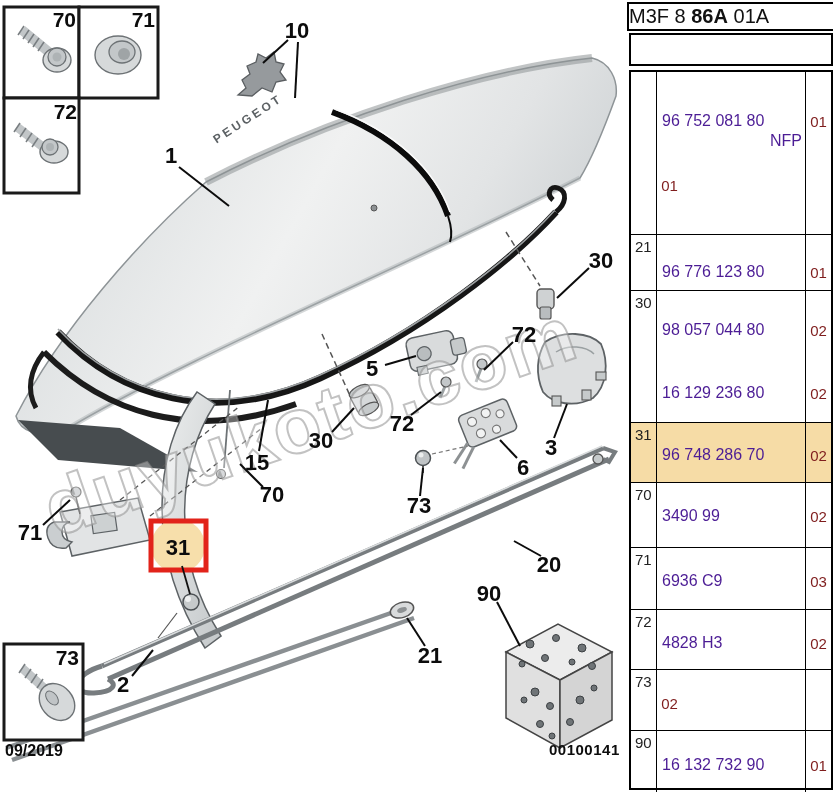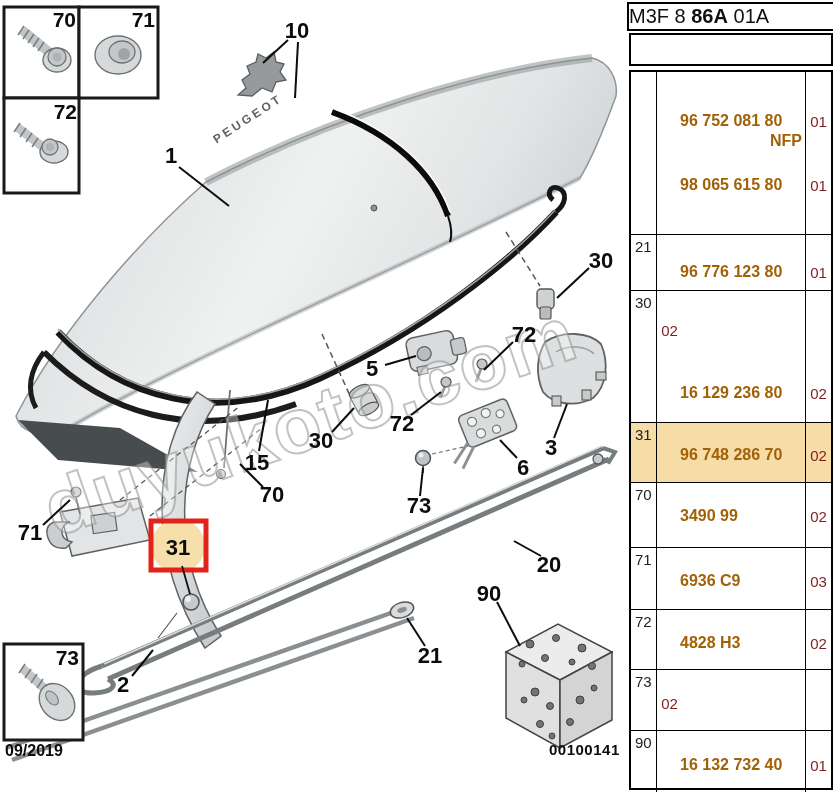--- a/index.html
+++ b/index.html
@@ -16,21 +16,21 @@
   .hdr-box b{font-weight:bold;}
   .sub-box{position:absolute;left:2px;top:33px;width:204px;height:33px;border:2px solid #000;box-sizing:border-box;}
   .ptable{position:absolute;left:2px;top:70px;width:204px;height:720px;border:2.5px solid #000;
           box-sizing:border-box;display:flex;flex-direction:column;}
   .tgroup{display:flex;position:relative;border-top:1.5px solid #000;box-sizing:border-box;flex:none;}
   .tgroup:first-child{border-top:none;}
   .tref{width:25px;flex:none;font-size:15px;color:#222;padding:3px 0 0 4px;box-sizing:border-box;}
   .tparts{flex:1;border-left:1.5px solid #000;position:relative;display:flex;flex-direction:column;box-sizing:border-box;}
   .tparts::after{content:"";position:absolute;top:0;bottom:0;right:25px;border-left:1.5px solid #000;}
   .pline{display:flex;align-items:center;height:18px;flex:none;}
-  .pnum{flex:1;font-weight:bold;font-size:16px;padding-left:5px;white-space:nowrap;color:#a16207;margin-left:18px;}
+  .pnum{flex:1;font-weight:normal;font-size:16px;padding-left:5px;white-space:nowrap;color:#4c1d95;}
   .pqty{width:25px;flex:none;text-align:center;font-size:15px;color:#7f1d1d;}
   .nfp .pnum{text-align:right;padding-right:4px;}
   .hl{background:#f6dca6;}
 </style>
 </head>
 <body>
 
 <div id="stage">
 
 <svg id="diagram-svg" width="833" height="797" viewBox="0 0 833 797">
@@ -308,40 +308,40 @@
       <div class="tparts">
         <div class="pline" style="margin-top:40px">
           <span class="pnum">96 752 081 80</span>
           <span class="pqty">01</span>
         </div>
         <div class="pline nfp" style="margin-top:2px">
           <span class="pnum">NFP</span>
           <span class="pqty"></span>
         </div>
         <div class="pline" style="margin-top:26px">
-          <span class="pnum">98 065 615 80</span>
           <span class="pqty">01</span>
         </div>
       </div>
     </div>
 
     <div class="tgroup" style="height:56px">
       <div class="tref">21</div>
       <div class="tparts">
         <div class="pline" style="margin-top:28px">
           <span class="pnum">96 776 123 80</span>
           <span class="pqty">01</span>
         </div>
       </div>
     </div>
 
     <div class="tgroup" style="height:132px">
       <div class="tref">30</div>
       <div class="tparts">
         <div class="pline" style="margin-top:30px">
+          <span class="pnum">98 057 044 80</span>
           <span class="pqty">02</span>
         </div>
         <div class="pline" style="margin-top:45px">
           <span class="pnum">16 129 236 80</span>
           <span class="pqty">02</span>
         </div>
       </div>
     </div>
 
     <div class="tgroup hl" style="height:60px">
@@ -390,21 +390,21 @@
         <div class="pline" style="margin-top:24px">
           <span class="pqty">02</span>
         </div>
       </div>
     </div>
 
     <div class="tgroup" style="height:62px">
       <div class="tref">90</div>
       <div class="tparts">
         <div class="pline" style="margin-top:25px">
-          <span class="pnum">16 132 732 40</span>
+          <span class="pnum">16 132 732 90</span>
           <span class="pqty">01</span>
         </div>
       </div>
     </div>
 
   </div>
 </div>
 
 </div>
 

